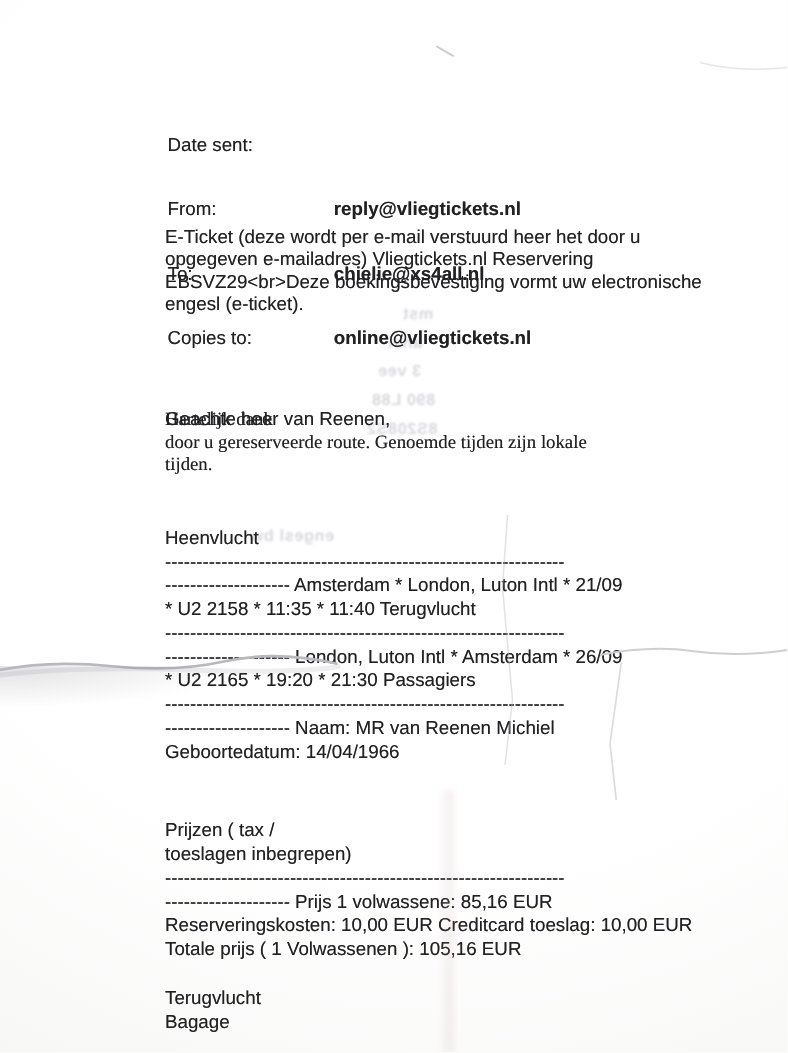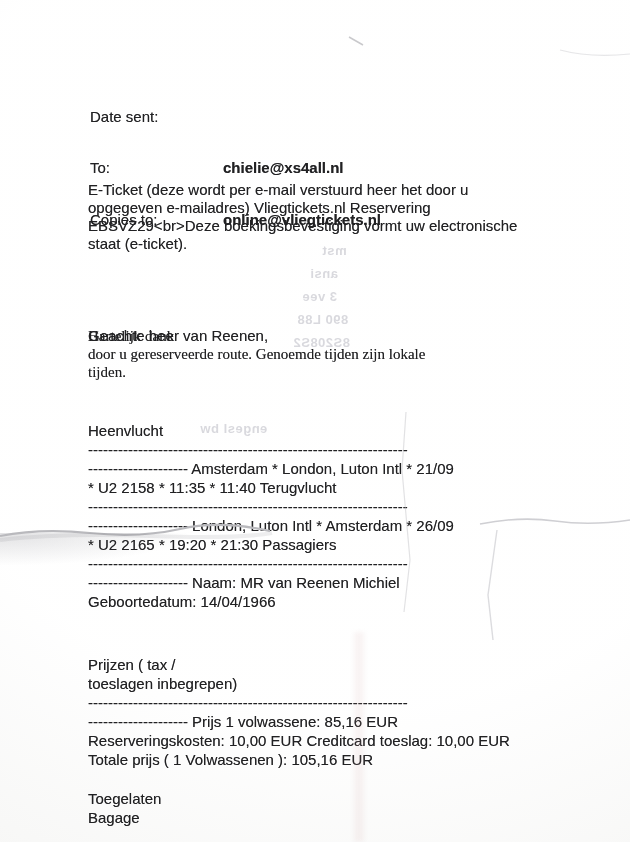--- a/index.html
+++ b/index.html
@@ -7,21 +7,21 @@
     position:relative;width:630px;height:842px;overflow:hidden;
     background:
       radial-gradient(ellipse 130% 90% at 55% 35%, rgba(255,255,255,0.9) 55%, rgba(236,236,234,0.55) 100%),
       #fcfcfb;
     font-family:"Liberation Sans", sans-serif;
     font-size:15px;color:#212123;
   }
   .block{position:absolute;white-space:pre;}
   .tline{line-height:18px;min-height:18px;}
   .lh19 .tline{line-height:19px;min-height:19px;}
-  .soft{text-shadow:0 0 0.5px rgba(33,33,35,0.55);}
+  .soft{text-shadow:0 0 0.5px rgba(33,33,35,0.55);margin-left:44px;}
   .hrow{display:flex;line-height:17.4px;}
   .hlabel{width:133px;flex:0 0 133px;}
   .hval{font-weight:700;}
   .pen-mark{
     position:absolute;left:11px;top:38px;width:46px;height:3.4px;
     border-radius:2px;transform:rotate(-31deg);transform-origin:0 50%;
     background:linear-gradient(90deg,#c2real 0, #b9876a 0%, #7d3424 18%, #8d3f29 55%, #6e271a 86%, #96523d 100%);
   }
   .bleed{
     position:absolute;transform:scaleX(-1);
@@ -50,42 +50,46 @@
   <span class="bleed" style="left:310px;top:266px;">ansi</span>
   <span class="bleed" style="left:302px;top:289px;">3 vee</span>
   <span class="bleed" style="left:297px;top:312px;">890 L88</span>
   <span class="bleed" style="left:293px;top:335px;">8S208S2</span>
 
   <div class="block soft" style="left:90px;top:74px;">
     <div class="hrow">
       <span class="hlabel">Date sent:</span>
     </div>
     <div class="hrow">
+      <span class="hlabel">From:</span>
+      <span class="hval">reply@vliegtickets.nl</span>
+    </div>
+    <div class="hrow">
       <span class="hlabel">To:</span>
       <span class="hval">chielie@xs4all.nl</span>
     </div>
     <div class="hrow">
       <span class="hlabel">Copies to:</span>
       <span class="hval">online@vliegtickets.nl</span>
     </div>
   </div>
 
-  <div class="block soft" style="left:88px;top:181px;"><div class="tline">E-Ticket (deze wordt per e-mail verstuurd heer het door u</div><div class="tline">opgegeven e-mailadres) Vliegtickets.nl Reservering</div><div class="tline">EBSVZ29&lt;br&gt;Deze boekingsbevestiging vormt uw electronische</div><div class="tline">staat (e-ticket).</div></div>
+  <div class="block soft" style="left:88px;top:181px;"><div class="tline">E-Ticket (deze wordt per e-mail verstuurd heer het door u</div><div class="tline">opgegeven e-mailadres) Vliegtickets.nl Reservering</div><div class="tline">EBSVZ29&lt;br&gt;Deze boekingsbevestiging vormt uw electronische</div><div class="tline">engesl (e-ticket).</div></div>
 
   <div class="block soft" style="left:88px;top:293px;">
     <div class="tline">Geachte heer van Reenen,</div>
   </div>
 
   <div class="block soft" style="left:88px;top:327px;font-family:Liberation Serif, serif;"><div class="tline">Hartelijk dank</div><div class="tline">door u gereserveerde route. Genoemde tijden zijn lokale</div><div class="tline">tijden.</div></div>
 
   <div class="block soft lh19" style="left:88px;top:421px;"><div class="tline">Heenvlucht</div><div class="tline">----------------------------------------------------------------</div><div class="tline">-------------------- Amsterdam * London, Luton Intl * 21/09</div><div class="tline">* U2 2158 * 11:35 * 11:40 Terugvlucht</div><div class="tline">----------------------------------------------------------------</div><div class="tline">-------------------- London, Luton Intl * Amsterdam * 26/09</div><div class="tline">* U2 2165 * 19:20 * 21:30 Passagiers</div><div class="tline">----------------------------------------------------------------</div><div class="tline">-------------------- Naam: MR van Reenen Michiel</div><div class="tline">Geboortedatum: 14/04/1966</div></div>
 
   <div class="block soft lh19" style="left:88px;top:655px;"><div class="tline">Prijzen ( tax /</div><div class="tline">toeslagen inbegrepen)</div><div class="tline">----------------------------------------------------------------</div><div class="tline">-------------------- Prijs 1 volwassene: 85,16 EUR</div><div class="tline">Reserveringskosten: 10,00 EUR Creditcard toeslag: 10,00 EUR</div><div class="tline">Totale prijs ( 1 Volwassenen ): 105,16 EUR</div></div>
 
-  <div class="block soft lh19" style="left:88px;top:789px;"><div class="tline">Toegelaten</div><div class="tline">Bagage</div></div>
+  <div class="block soft lh19" style="left:88px;top:789px;"><div class="tline">Terugvlucht</div><div class="tline">Bagage</div></div>
 
   <div class="fold-shadow"></div>
   <div class="pink-streak"></div>
   <svg class="creases" width="630" height="842">
     <path d="M0,536 Q40,528 90,533 T180,529 T270,531" fill="none" stroke="#b9b9bd" stroke-width="2.2"></path>
     <path d="M0,540 Q60,533 150,536 T272,533" fill="none" stroke="rgba(90,90,96,0.10)" stroke-width="4"></path>
     <path d="M480,524 Q520,516 555,521 T630,520" fill="none" stroke="#cfcfd3" stroke-width="1.6"></path>
     <path d="M497,530 L488,595 L493,640" fill="none" stroke="#dcdcdf" stroke-width="1.4"></path>
     <path d="M406,412 L402,470 L410,560 L404,612" fill="none" stroke="rgba(190,190,196,0.45)" stroke-width="1.2"></path>
     <path d="M349,37 L363,45" fill="none" stroke="#c9c9cc" stroke-width="1.6"></path>

